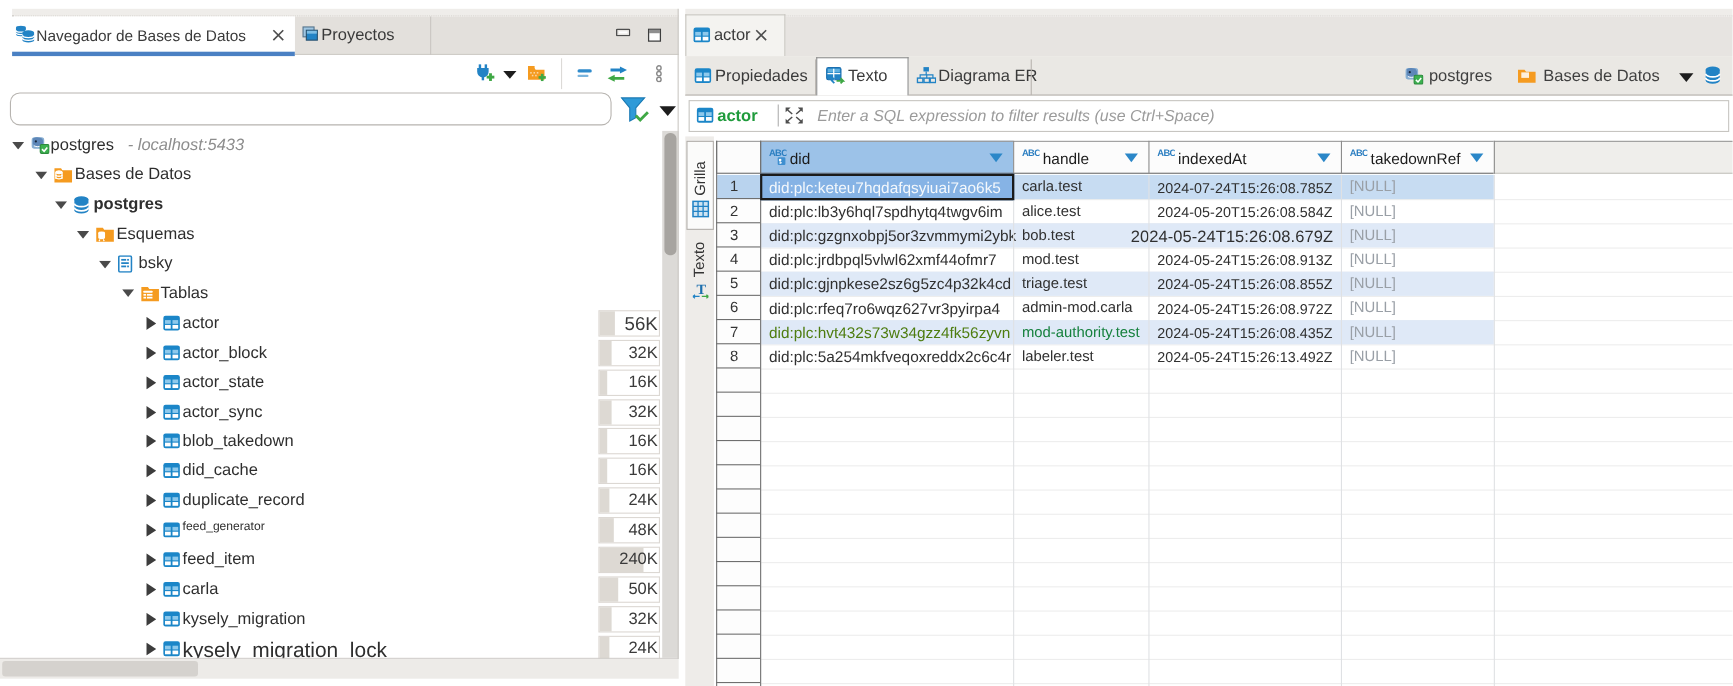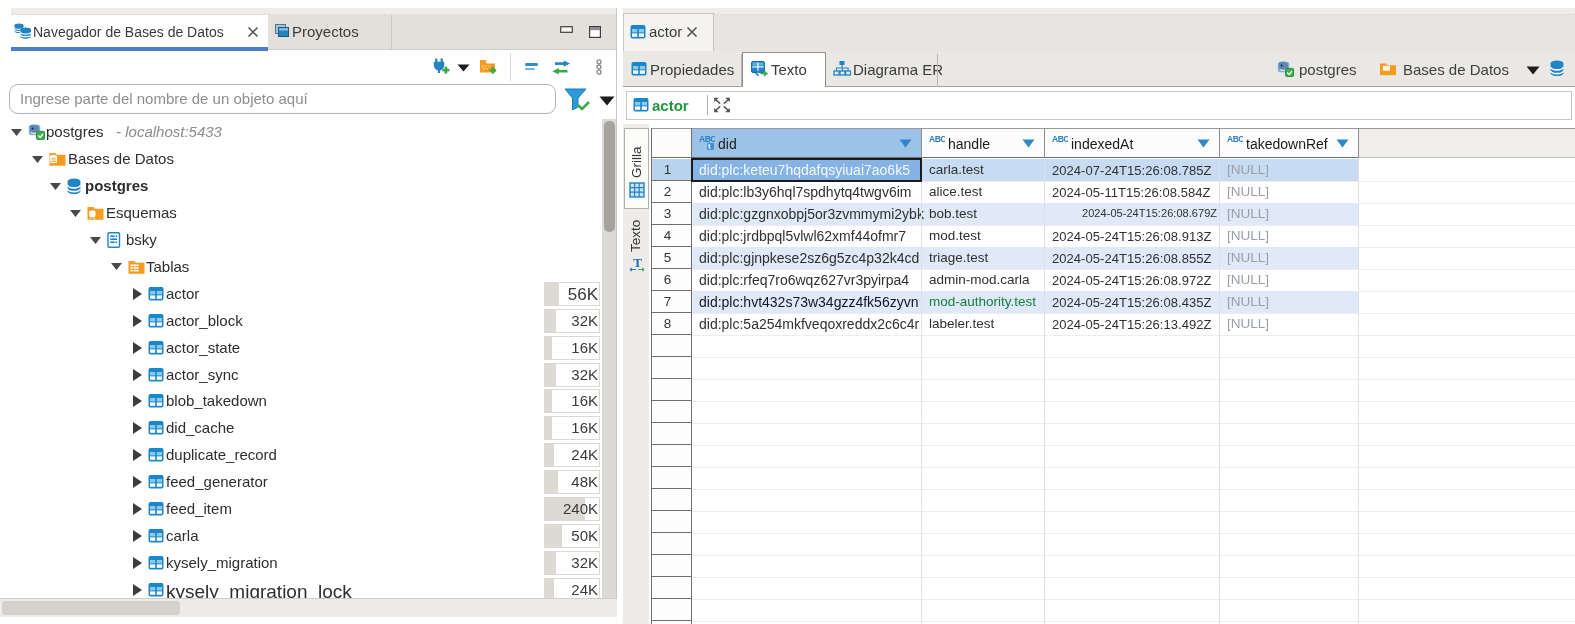--- a/index.html
+++ b/index.html
@@ -76,21 +76,20 @@
 <path d="M12.6 0.4 l6.4 3.2 l-6.4 3.2 z" fill="#2283c5"></path>
 <path d="M7 11.2 h9.5" stroke="#3fa845" stroke-width="2.6"></path>
 <path d="M7.8 8 l-6.4 3.2 l6.4 3.2 z" fill="#3fa845"></path>
 </svg></div>
 <div class="a" style="left:595px;top:59px;line-height:0"><svg width="8" height="16" viewBox="0 0 8 16" style="">
 <circle cx="4" cy="2.8" r="2" fill="none" stroke="#8a8a8a" stroke-width="1.3"></circle>
 <circle cx="4" cy="8" r="2" fill="none" stroke="#8a8a8a" stroke-width="1.3"></circle>
 <circle cx="4" cy="13.2" r="2" fill="none" stroke="#8a8a8a" stroke-width="1.3"></circle>
 </svg></div>
 <div class="a" style="left:9px;top:84px;width:547px;height:30px;background:#fff;border:1px solid #b7b4b0;border-radius:9px"></div>
-<div class="a" style="left:20px;top:90px;white-space:nowrap;font-size:15px;color:#8e8e8e">Ingrese parte del nombre de un objeto aquí</div>
 <div class="a" style="left:564px;top:88px;line-height:0"><svg width="26" height="24" viewBox="0 0 26 24" style="">
 <path d="M1 1 h21 l-8 9 v9 l-5.5 3 v-12 z" fill="#2e9ad8" stroke="#1a7ab4"></path>
 <path d="M14 17 l4 4 l7 -7" stroke="#3fa845" stroke-width="2.6" fill="none"></path>
 </svg></div>
 <div class="a" style="left:599px;top:96px;line-height:0"><svg width="16" height="10" viewBox="0 0 16 10" style="">
         <path d="M0.5 0.5 h15 L8.0 9.5 z" fill="#1d1d1d"></path>
       </svg></div>
 <div class="a" style="left:11px;top:129px;line-height:0"><svg width="11" height="7" viewBox="0 0 11 7" style="">
         <path d="M0 0 h11 L5.5 7 z" fill="#4a4a4a"></path>
       </svg></div>
@@ -264,21 +263,21 @@
 <div class="a" style="left:133px;top:476px;line-height:0"><svg width="9" height="12" viewBox="0 0 9 12" style="">
         <path d="M0 0 v12 L9 6.0 z" fill="#3c3c3c"></path>
       </svg></div>
 <div class="a" style="left:148px;top:474px;line-height:0"><svg width="16" height="16" viewBox="0 0 16 16" style="">
 <rect x="0.5" y="1" width="15" height="13.5" rx="2" fill="#1b86c8"></rect>
 <rect x="2" y="5" width="5.2" height="3.4" fill="#8ec9ec"></rect>
 <rect x="8.8" y="5" width="5.2" height="3.4" fill="#8ec9ec"></rect>
 <rect x="2" y="9.4" width="5.2" height="3.4" fill="#fff"></rect>
 <rect x="8.8" y="9.4" width="5.2" height="3.4" fill="#fff"></rect>
 </svg></div>
-<div class="a" style="left:166px;top:473px;white-space:nowrap;font-size:15px;color:#2e2e2e">feed_generator</div>
+<div class="a" style="left:166px;top:473px;white-space:nowrap;font-size:11px;color:#2e2e2e">feed_generator</div>
 <div class="a" style="left:544px;top:470px;width:56px;height:24px;background:#fff;border:1px solid #dcd8d3"></div>
 <div class="a" style="left:545px;top:471px;width:13px;height:22px;background:#ddd9d3"></div>
 <div class="a" style="left:0px;top:473px;white-space:nowrap;left:auto;right:977px;font-size:15px;color:#3a3a3a">48K</div>
 <div class="a" style="left:133px;top:503px;line-height:0"><svg width="9" height="12" viewBox="0 0 9 12" style="">
         <path d="M0 0 v12 L9 6.0 z" fill="#3c3c3c"></path>
       </svg></div>
 <div class="a" style="left:148px;top:501px;line-height:0"><svg width="16" height="16" viewBox="0 0 16 16" style="">
 <rect x="0.5" y="1" width="15" height="13.5" rx="2" fill="#1b86c8"></rect>
 <rect x="2" y="5" width="5.2" height="3.4" fill="#8ec9ec"></rect>
 <rect x="8.8" y="5" width="5.2" height="3.4" fill="#8ec9ec"></rect>
@@ -421,20 +420,21 @@
 <line x1="3" y1="13" x2="7.2" y2="9.4"></line>
 <line x1="15" y1="13" x2="10.8" y2="9.4"></line>
 </g>
 <g fill="#4e4e4e">
 <path d="M1.2 0.8 h4.6 l-4.6 4.2 z"></path>
 <path d="M16.8 0.8 h-4.6 l4.6 4.2 z"></path>
 <path d="M1.2 15.2 h4.6 l-4.6 -4.2 z"></path>
 <path d="M16.8 15.2 h-4.6 l4.6 -4.2 z"></path>
 </g>
 </svg></div>
+<div class="a" style="left:743px;top:98px;white-space:nowrap;font-size:14.5px;font-style:italic;color:#9b9b9b">Enter a SQL expression to filter results (use Ctrl+Space)</div>
 <div class="a" style="left:623px;top:124px;width:952px;height:500px;background:#fff"></div>
 <div class="a" style="left:623px;top:124px;width:26px;height:500px;background:#eeece9"></div>
 <div class="a" style="left:624px;top:128px;width:25px;height:81px;background:#fbfbfa;border:1px solid #b2aeaa"></div>
 <div class="a" style="left:629px;top:178px;transform:rotate(-90deg);transform-origin:0 0;font-size:13.5px;color:#333;white-space:nowrap">Grilla</div>
 <div class="a" style="left:629px;top:182px;line-height:0"><svg width="16" height="16" viewBox="0 0 16 16" style="">
 <rect x="1" y="1" width="14" height="14" fill="#cfe4f2" stroke="#2283c5" stroke-width="1.4"></rect>
 <path d="M1 5.6 h14 M1 10.2 h14 M5.6 1 v14 M10.2 1 v14" stroke="#2283c5" stroke-width="1.2"></path>
 </svg></div>
 <div class="a" style="left:628px;top:252px;transform:rotate(-90deg);transform-origin:0 0;font-size:13.5px;color:#333;white-space:nowrap">Texto</div>
 <div class="a" style="left:629px;top:256px;line-height:0"><svg width="16" height="16" viewBox="0 0 16 16" style="">
@@ -507,47 +507,47 @@
 <div class="a" style="left:692px;top:159px;width:666px;height:22px;background:#c7dcf2"></div>
 <div class="a" style="left:652px;top:159px;width:39px;height:22px;background:#b9d3ee"></div>
 <div class="a" style="left:691px;top:158px;width:231px;height:24px;background:#86b3e5;border:2px solid #1a1a1a"></div>
 <div class="a" style="left:699px;top:162px;white-space:nowrap;font-size:14px;color:#f4f8fc">did:plc:keteu7hqdafqsyiuai7ao6k5</div>
 <div class="a" style="left:929px;top:162px;white-space:nowrap;font-size:13.5px;color:#303030">carla.test</div>
 <div class="a" style="left:1052px;top:163px;white-space:nowrap;font-size:13px;color:#303030;letter-spacing:0.05px">2024-07-24T15:26:08.785Z</div>
 <div class="a" style="left:1227px;top:162px;white-space:nowrap;font-size:13.5px;color:#999fa6">[NULL]</div>
 <div class="a" style="left:651px;top:162px;width:33px;height:16px;text-align:center;font-size:13.5px;color:#333">1</div>
 <div class="a" style="left:699px;top:184px;white-space:nowrap;font-size:14px;color:#303030">did:plc:lb3y6hql7spdhytq4twgv6im</div>
 <div class="a" style="left:929px;top:184px;white-space:nowrap;font-size:13.5px;color:#303030">alice.test</div>
-<div class="a" style="left:1052px;top:185px;white-space:nowrap;font-size:13px;color:#303030;letter-spacing:0.05px">2024-05-11T15:26:08.584Z</div>
+<div class="a" style="left:1052px;top:185px;white-space:nowrap;font-size:13px;color:#303030;letter-spacing:0.05px">2024-05-20T15:26:08.584Z</div>
 <div class="a" style="left:1227px;top:184px;white-space:nowrap;font-size:13.5px;color:#999fa6">[NULL]</div>
 <div class="a" style="left:651px;top:184px;width:33px;height:16px;text-align:center;font-size:13.5px;color:#333">2</div>
 <div class="a" style="left:692px;top:203px;width:666px;height:22px;background:#dfe9f7"></div>
 <div class="a" style="left:699px;top:206px;white-space:nowrap;font-size:14px;color:#303030">did:plc:gzgnxobpj5or3zvmmymi2ybk</div>
 <div class="a" style="left:929px;top:206px;white-space:nowrap;font-size:13.5px;color:#303030">bob.test</div>
-<div class="a" style="left:1082px;top:207px;white-space:nowrap;font-size:11px;color:#303030;letter-spacing:0.05px">2024-05-24T15:26:08.679Z</div>
+<div class="a" style="left:1028px;top:207px;white-space:nowrap;font-size:15px;color:#303030;letter-spacing:0.05px">2024-05-24T15:26:08.679Z</div>
 <div class="a" style="left:1227px;top:206px;white-space:nowrap;font-size:13.5px;color:#999fa6">[NULL]</div>
 <div class="a" style="left:651px;top:206px;width:33px;height:16px;text-align:center;font-size:13.5px;color:#333">3</div>
 <div class="a" style="left:699px;top:228px;white-space:nowrap;font-size:14px;color:#303030">did:plc:jrdbpql5vlwl62xmf44ofmr7</div>
 <div class="a" style="left:929px;top:228px;white-space:nowrap;font-size:13.5px;color:#303030">mod.test</div>
 <div class="a" style="left:1052px;top:229px;white-space:nowrap;font-size:13px;color:#303030;letter-spacing:0.05px">2024-05-24T15:26:08.913Z</div>
 <div class="a" style="left:1227px;top:228px;white-space:nowrap;font-size:13.5px;color:#999fa6">[NULL]</div>
 <div class="a" style="left:651px;top:228px;width:33px;height:16px;text-align:center;font-size:13.5px;color:#333">4</div>
 <div class="a" style="left:692px;top:247px;width:666px;height:22px;background:#dfe9f7"></div>
 <div class="a" style="left:699px;top:250px;white-space:nowrap;font-size:14px;color:#303030">did:plc:gjnpkese2sz6g5zc4p32k4cd</div>
 <div class="a" style="left:929px;top:250px;white-space:nowrap;font-size:13.5px;color:#303030">triage.test</div>
 <div class="a" style="left:1052px;top:251px;white-space:nowrap;font-size:13px;color:#303030;letter-spacing:0.05px">2024-05-24T15:26:08.855Z</div>
 <div class="a" style="left:1227px;top:250px;white-space:nowrap;font-size:13.5px;color:#999fa6">[NULL]</div>
 <div class="a" style="left:651px;top:250px;width:33px;height:16px;text-align:center;font-size:13.5px;color:#333">5</div>
 <div class="a" style="left:699px;top:272px;white-space:nowrap;font-size:14px;color:#303030">did:plc:rfeq7ro6wqz627vr3pyirpa4</div>
 <div class="a" style="left:929px;top:272px;white-space:nowrap;font-size:13.5px;color:#303030">admin-mod.carla</div>
 <div class="a" style="left:1052px;top:273px;white-space:nowrap;font-size:13px;color:#303030;letter-spacing:0.05px">2024-05-24T15:26:08.972Z</div>
 <div class="a" style="left:1227px;top:272px;white-space:nowrap;font-size:13.5px;color:#999fa6">[NULL]</div>
 <div class="a" style="left:651px;top:272px;width:33px;height:16px;text-align:center;font-size:13.5px;color:#333">6</div>
 <div class="a" style="left:692px;top:291px;width:666px;height:22px;background:#dfe9f7"></div>
-<div class="a" style="left:699px;top:294px;white-space:nowrap;font-size:14px;color:#0f172a">did:plc:hvt432s73w34gzz4fk56zyvn</div>
+<div class="a" style="left:699px;top:294px;white-space:nowrap;font-size:14px;color:#4d7c0f">did:plc:hvt432s73w34gzz4fk56zyvn</div>
 <div class="a" style="left:929px;top:294px;white-space:nowrap;font-size:13.5px;color:#15803d">mod-authority.test</div>
 <div class="a" style="left:1052px;top:295px;white-space:nowrap;font-size:13px;color:#303030;letter-spacing:0.05px">2024-05-24T15:26:08.435Z</div>
 <div class="a" style="left:1227px;top:294px;white-space:nowrap;font-size:13.5px;color:#999fa6">[NULL]</div>
 <div class="a" style="left:651px;top:294px;width:33px;height:16px;text-align:center;font-size:13.5px;color:#333">7</div>
 <div class="a" style="left:699px;top:316px;white-space:nowrap;font-size:14px;color:#303030">did:plc:5a254mkfveqoxreddx2c6c4r</div>
 <div class="a" style="left:929px;top:316px;white-space:nowrap;font-size:13.5px;color:#303030">labeler.test</div>
 <div class="a" style="left:1052px;top:317px;white-space:nowrap;font-size:13px;color:#303030;letter-spacing:0.05px">2024-05-24T15:26:13.492Z</div>
 <div class="a" style="left:1227px;top:316px;white-space:nowrap;font-size:13.5px;color:#999fa6">[NULL]</div>
 <div class="a" style="left:651px;top:316px;width:33px;height:16px;text-align:center;font-size:13.5px;color:#333">8</div>
 <div class="a" style="left:921px;top:159px;width:1px;height:465px;background:#dfe1e4"></div>

